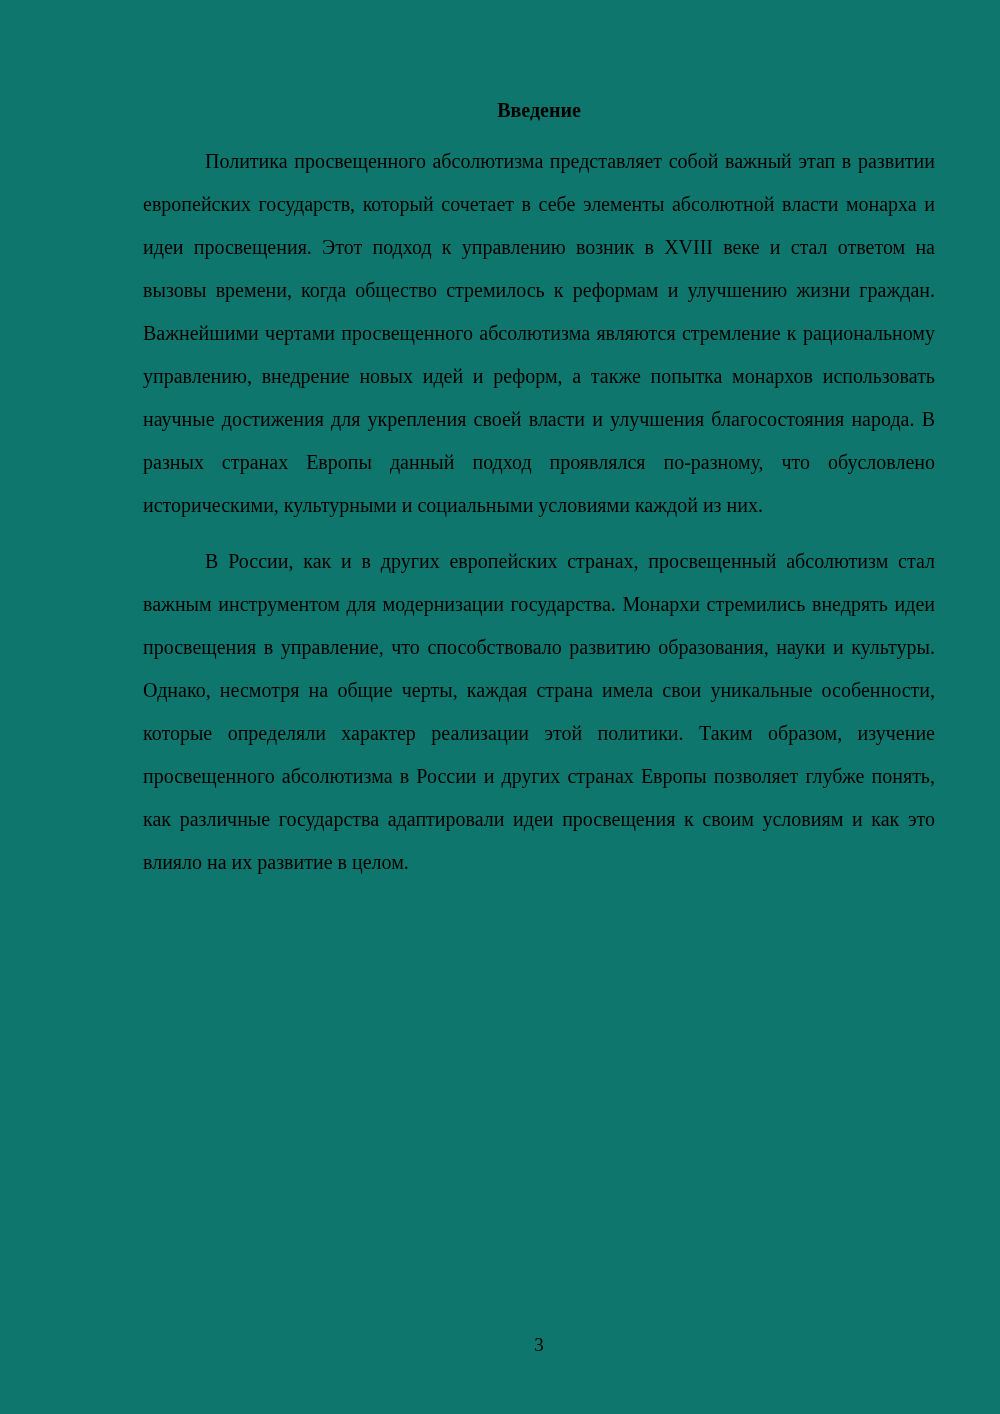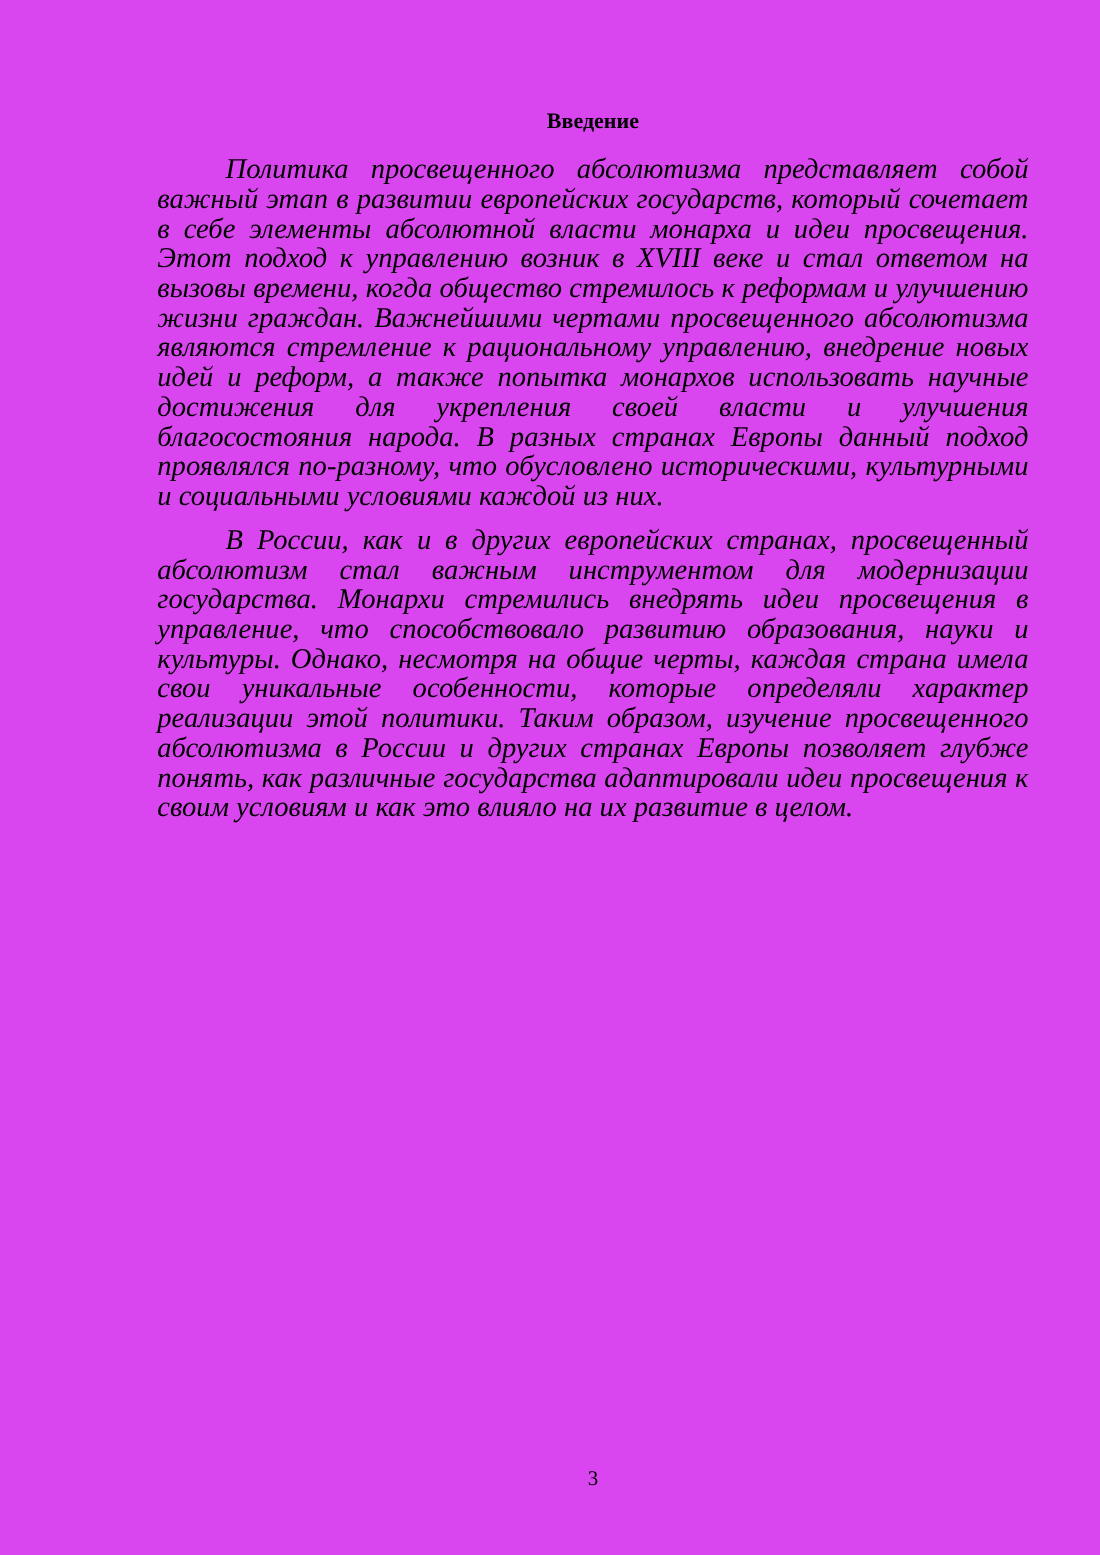--- a/index.html
+++ b/index.html
@@ -5,45 +5,44 @@
   html, body {
     margin: 0;
     padding: 0;
     background: #ffffff;
   }
   .document-page {
     position: relative;
     width: 1000px;
     height: 1414px;
     margin: 0 auto;
-    background: #d946ef;
+    background: #0f766e;
     font-family: "Liberation Serif", "DejaVu Serif", serif;
     color: #000000;
     overflow: hidden;
   }
   .content {
     position: absolute;
     top: 93px;
     left: 143px;
     width: 792px;
   }
   .doc-title {
     font-size: 20px;
     line-height: 35px;
     font-weight: bold;
     text-align: center;
     margin: 0 0 12px 0;
   }
   .doc-paragraph {
-    font-size: 26px;
-    line-height: 27px;
+    font-size: 20px;
+    line-height: 43px;
     text-align: justify;
     text-indent: 62px;
     margin: 0 0 13px 0;
-    font-style: italic;
   }
   .page-number {
     position: absolute;
     left: 143px;
     width: 792px;
     top: 1330px;
     text-align: center;
     font-size: 19px;
     line-height: 30px;
   }

